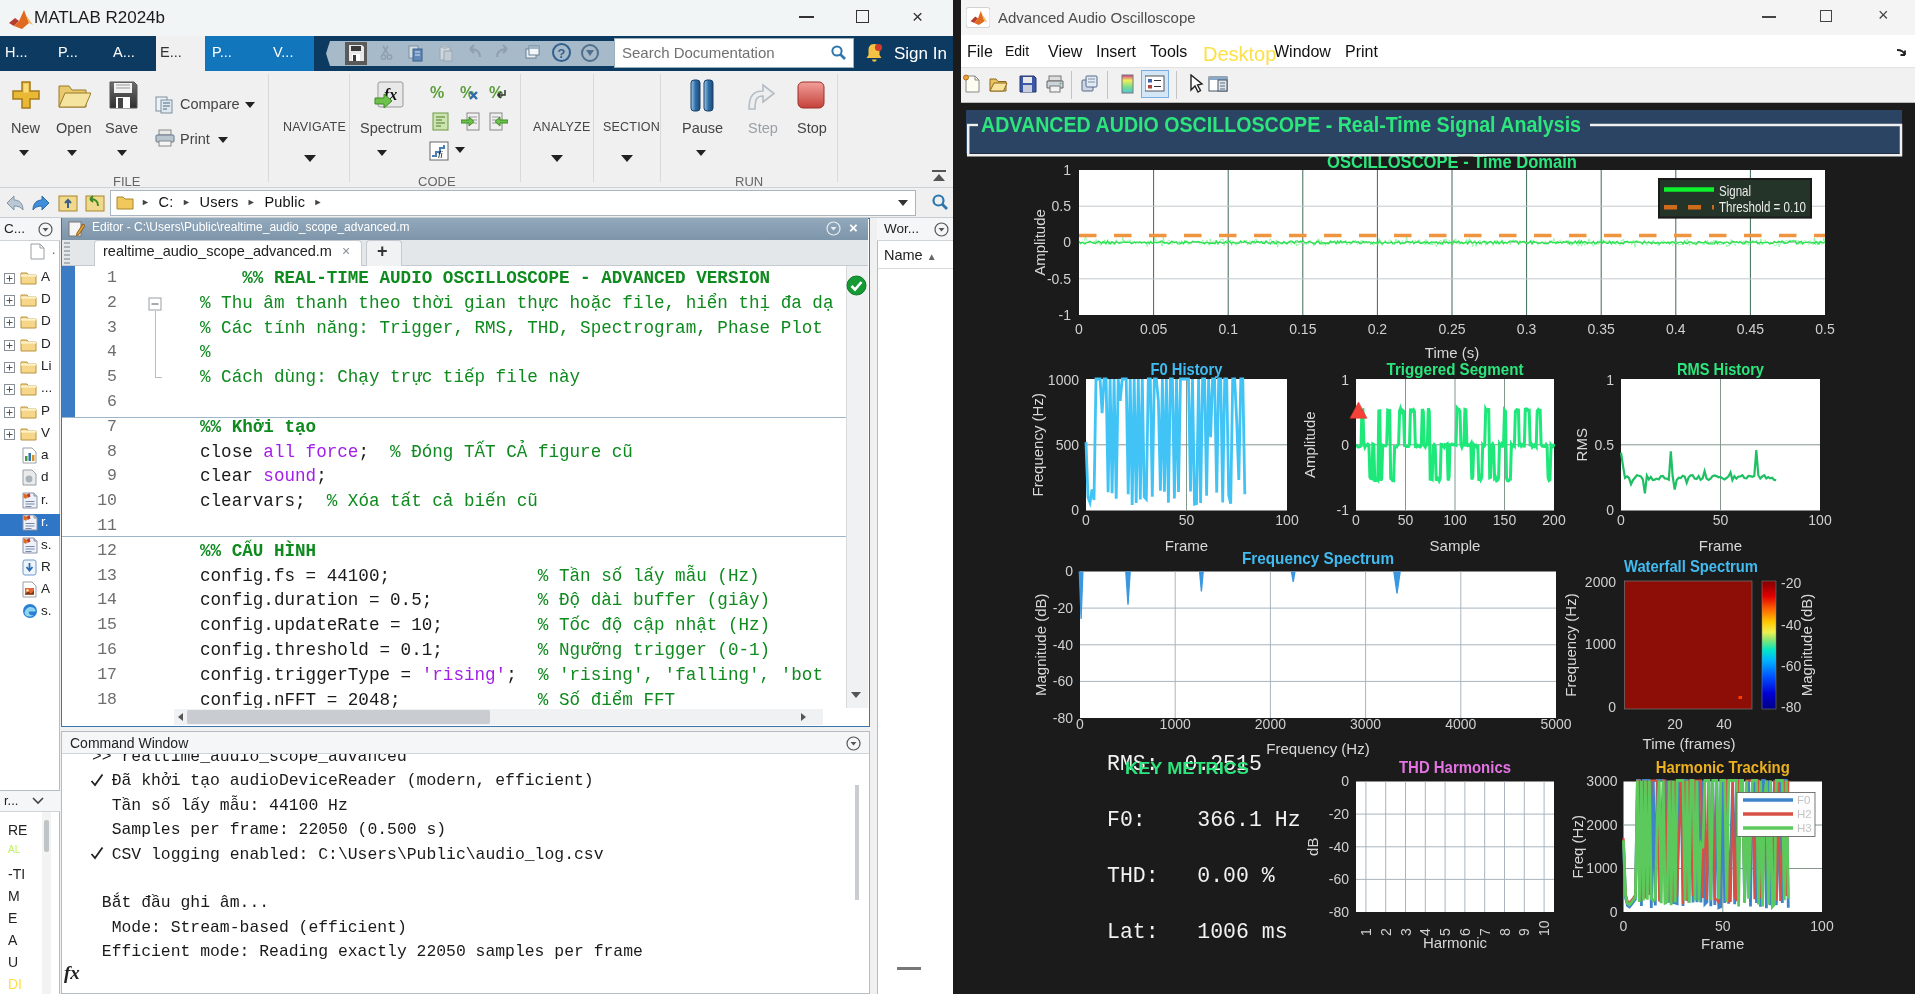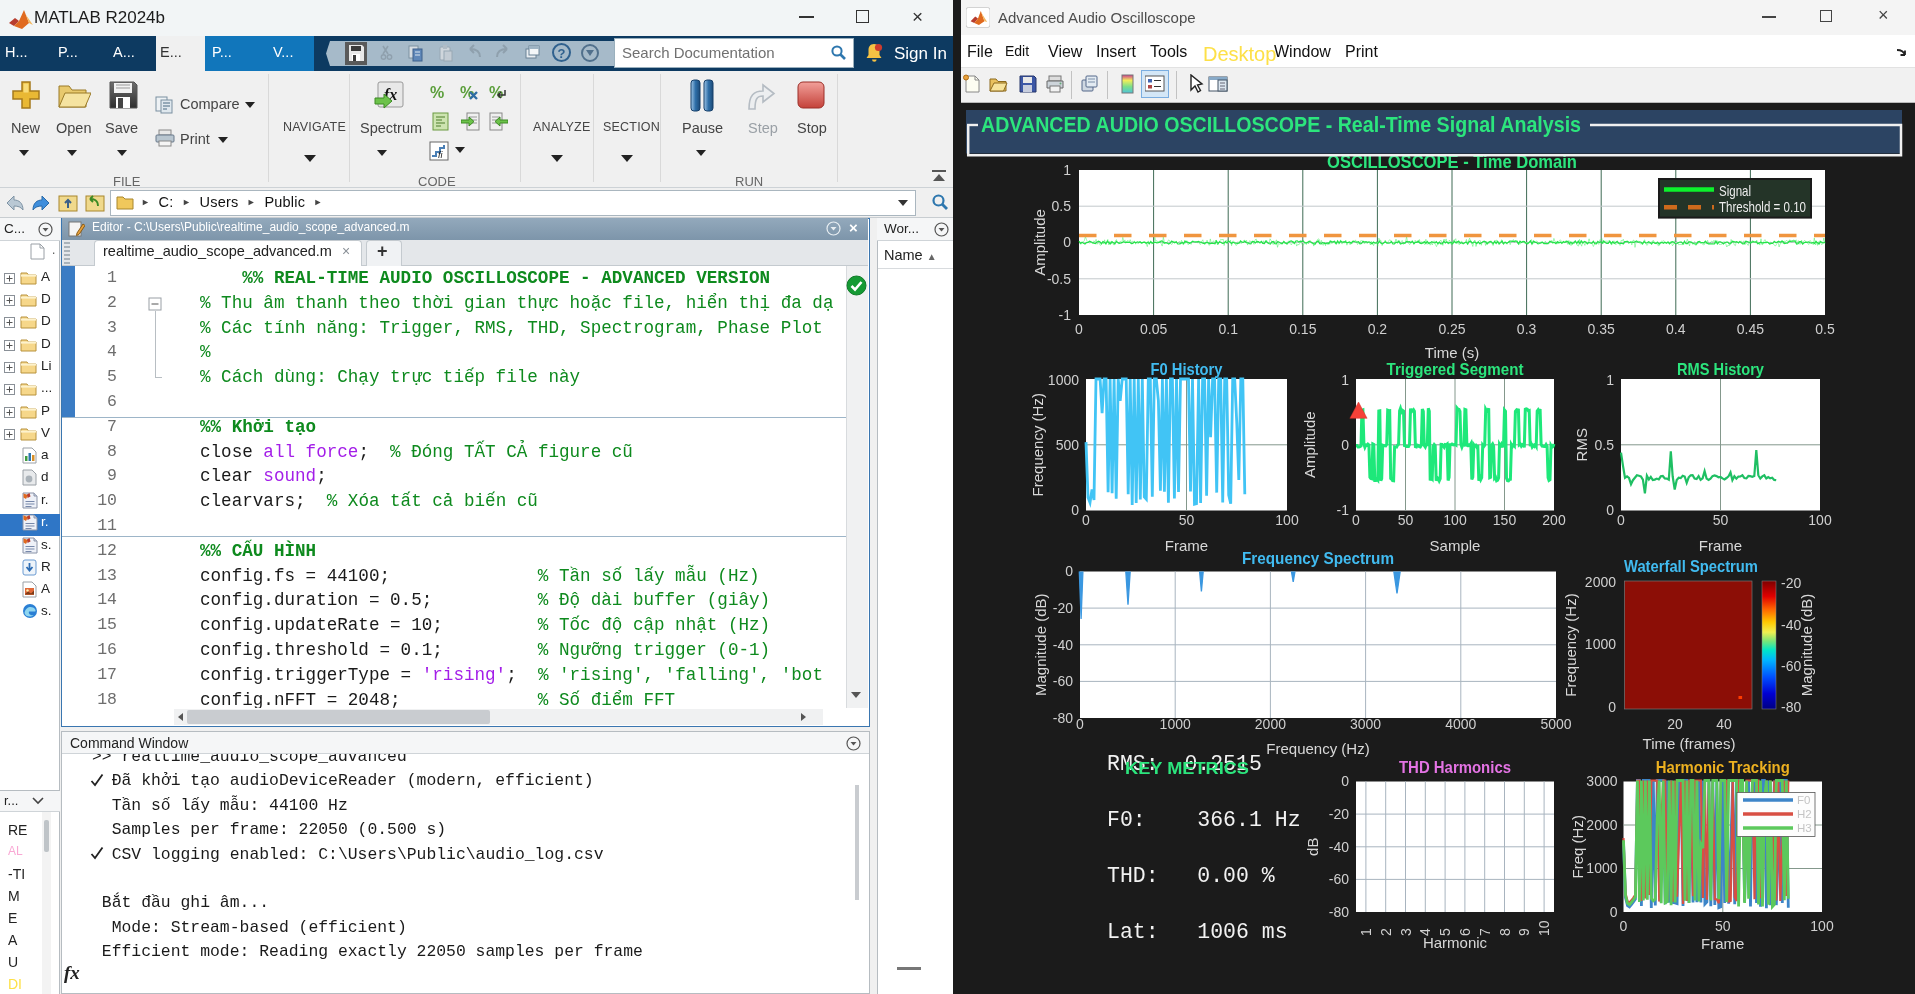--- a/index.html
+++ b/index.html
@@ -370,21 +370,21 @@
     <circle cx="8" cy="8" r="7" fill="#2a7fd4"></circle>
     <path d="M2.5 10 C3.5 4.5 8 3 11 4.5 C14 6 14 8.5 13 8.5 L7 8.5 C6 11 9 13 12 12 C8 15 3.5 13.5 2.5 10z" fill="#8fd6f0"></path>
   </svg>
 <div class="abs" style="left:41px;top:603px;font-size:13.5px;color:#222;width:18px;overflow:hidden;white-space:nowrap">s.</div>
 <div class="abs" style="left:0;top:790px;width:60px;height:22px;background:#f5f6f7;border-top:1px solid #b6bcc1;border-bottom:1px solid #cfd4d8"></div>
 <div class="abs" style="left:4px;top:793px;font-size:13px;color:#222">r...</div>
 <svg class="abs" style="left:32px;top:797px" width="12" height="8" viewBox="0 0 12 8">
     <path d="M1 1 L6 6 L11 1" stroke="#444" stroke-width="1.6" fill="none"></path>
   </svg>
 <div class="abs" style="left:8px;top:822px;font-size:14px;color:#222">RE</div>
-<div class="abs" style="left:8px;top:844px;font-size:12px;color:#f9a8d4">AL</div>
+<div class="abs" style="left:8px;top:844px;font-size:10px;color:#bef264">AL</div>
 <div class="abs" style="left:8px;top:866px;font-size:14px;color:#222">-TI</div>
 <div class="abs" style="left:8px;top:888px;font-size:14px;color:#222">M</div>
 <div class="abs" style="left:8px;top:910px;font-size:14px;color:#222">E</div>
 <div class="abs" style="left:8px;top:932px;font-size:14px;color:#222">A</div>
 <div class="abs" style="left:8px;top:954px;font-size:14px;color:#222">U</div>
 <div class="abs" style="left:8px;top:976px;font-size:14px;color:#fde047">DI</div>
 <div class="abs" style="left:42px;top:812px;width:9px;height:182px;background:#f3f3f3"></div>
 <div class="abs" style="left:44px;top:820px;width:5px;height:32px;background:#bfc4c8;border-radius:2px"></div>
 <div class="abs" style="left:61px;top:218px;width:809px;height:509px;border:1.5px solid #3a76b0;background:#fff"></div>
 <div class="abs" style="left:62px;top:218px;width:806px;height:22px;background:linear-gradient(#93a9bc,#7d95aa)"></div>

